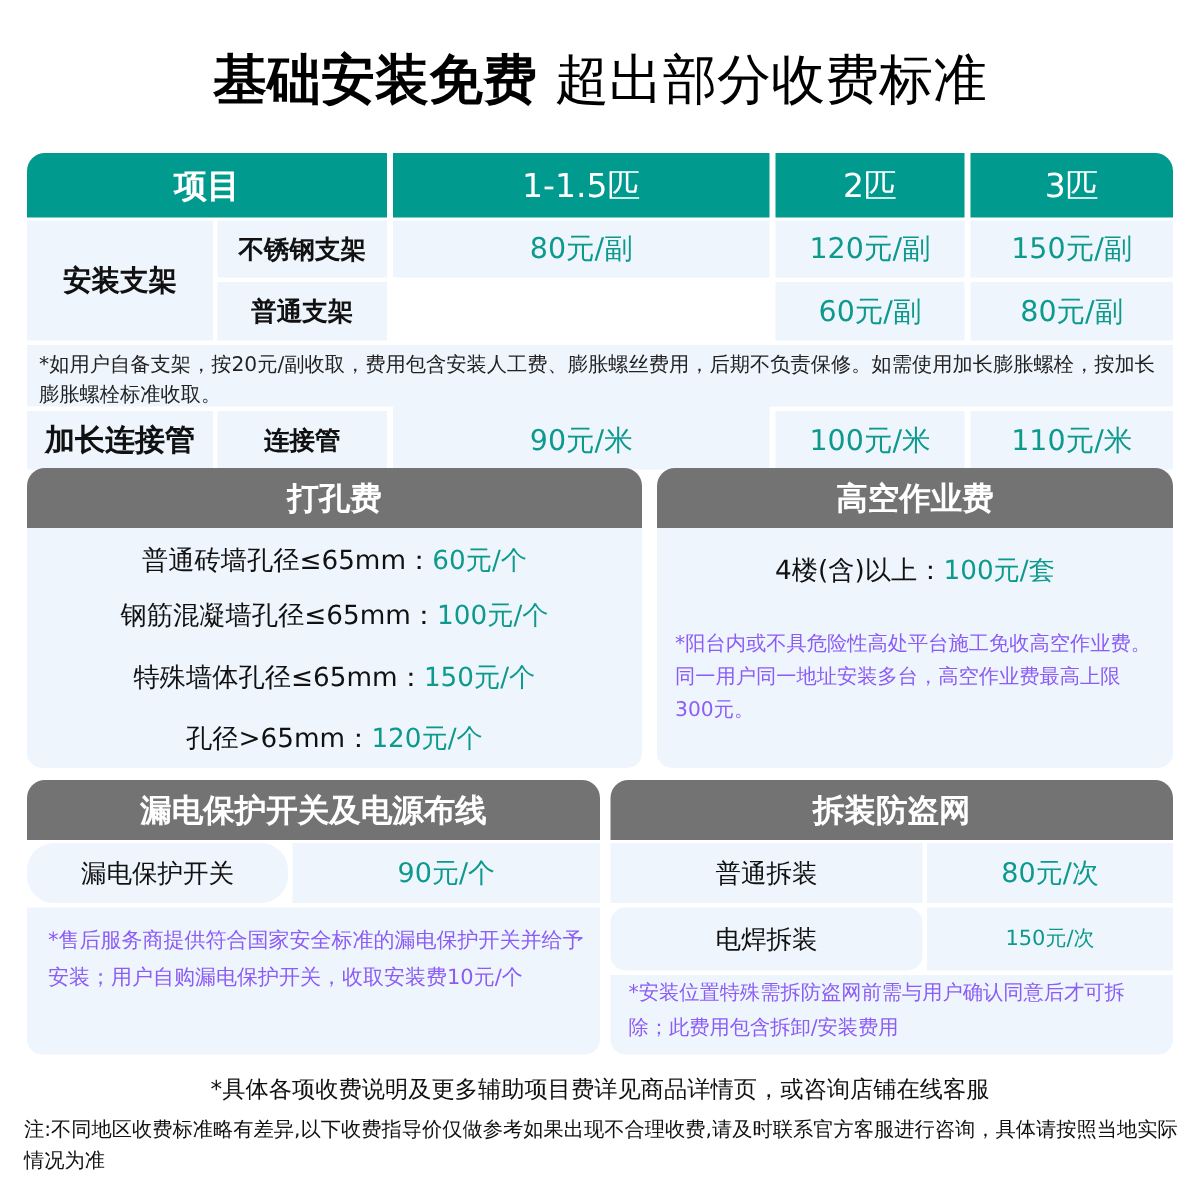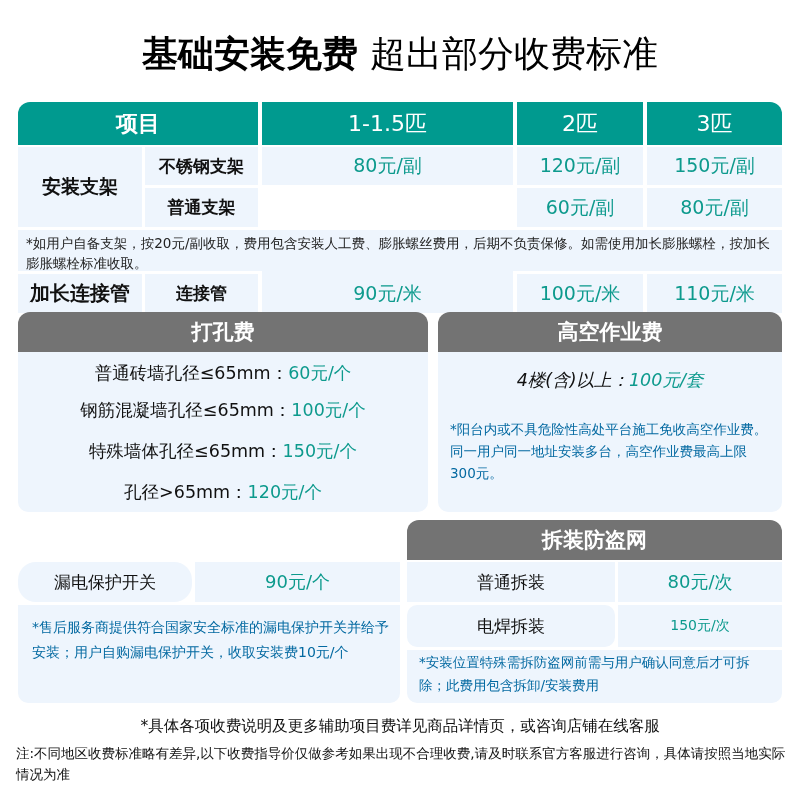--- a/index.html
+++ b/index.html
@@ -34,21 +34,21 @@
     
     .panel { position: absolute; }
     .panel-head {
       position: absolute; left: 0; right: 0; top: 0; height: 40px;
       border-radius: 12px 12px 0 0; display: flex; align-items: center; justify-content: center;
       font-size: 21px; font-weight: bold; color: #fff; background: #737373;
     }
     .panel-body { position: absolute; left: 0; right: 0; border-radius: 0 0 10px 10px; }
     .line { position: absolute; left: 0; right: 0; text-align: center; font-size: 17.5px; color: #111; }
     .line .price { font-size: 17.5px; }
-    .panel-note { position: absolute; font-size: 14.5px; line-height: 26px; color: #0369a1; }
+    .panel-note { position: absolute; font-size: 14.5px; line-height: 26px; color: #8b5cf6; }
 
     .footer1 { position: absolute; top: 716px; left: 0; width: 800px; text-align: center; font-size: 15.5px; color: #111; }
     .footer2 { position: absolute; top: 743px; left: 16px; width: 770px; font-size: 13.5px; line-height: 21px; color: #111; }
   </style>
 </head>
 <body>
 
 <div class="title">
   <span class="bold">基础安装免费</span><span class="normal">超出部分收费标准</span>
 </div>
@@ -87,26 +87,27 @@
     <div class="line" style="top:9px;"><span>普通砖墙孔径≤65mm：</span><span class="price">60元/个</span></div>
     <div class="line" style="top:46px;"><span>钢筋混凝墙孔径≤65mm：</span><span class="price">100元/个</span></div>
     <div class="line" style="top:87px;"><span>特殊墙体孔径≤65mm：</span><span class="price">150元/个</span></div>
     <div class="line" style="top:128px;"><span>孔径&gt;65mm：</span><span class="price">120元/个</span></div>
   </div>
 </div>
 
 <div class="panel" style="left:438px;top:312px;width:344px;height:200px;">
   <div class="panel-head">高空作业费</div>
   <div class="panel-body cell-bg" style="top:40px;height:160px;">
-    <div class="line" style="top:16px;font-style:italic;"><span>4楼(含)以上：</span><span class="price">100元/套</span></div>
+    <div class="line" style="top:16px;"><span>4楼(含)以上：</span><span class="price">100元/套</span></div>
     <div class="panel-note" style="left:12px;right:10px;top:66px;font-size:13.5px;line-height:22px;">*阳台内或不具危险性高处平台施工免收高空作业费。同一用户同一地址安装多台，高空作业费最高上限300元。</div>
   </div>
 </div>
 
 <div class="panel" style="left:18px;top:520px;width:382px;height:183px;">
+  <div class="panel-head">漏电保护开关及电源布线</div>
   <div class="abs cell-bg lbl-mid" style="left:0;top:42px;width:174px;height:40px;font-weight:normal;font-size:17px;border-radius:18px;">漏电保护开关</div>
   <div class="abs cell-bg val price" style="left:177px;top:42px;width:205px;height:40px;font-size:18px;">90元/个</div>
   <div class="panel-body cell-bg" style="top:85px;height:98px;">
     <div class="panel-note" style="left:14px;right:10px;top:10px;font-size:14px;line-height:25px;">*售后服务商提供符合国家安全标准的漏电保护开关并给予安装；用户自购漏电保护开关，收取安装费10元/个</div>
   </div>
 </div>
 
 <div class="panel" style="left:407px;top:520px;width:375px;height:183px;">
   <div class="panel-head">拆装防盗网</div>
   <div class="abs cell-bg" style="left:0;top:42px;width:208px;height:40px;font-size:17px;color:#111;">普通拆装</div>

